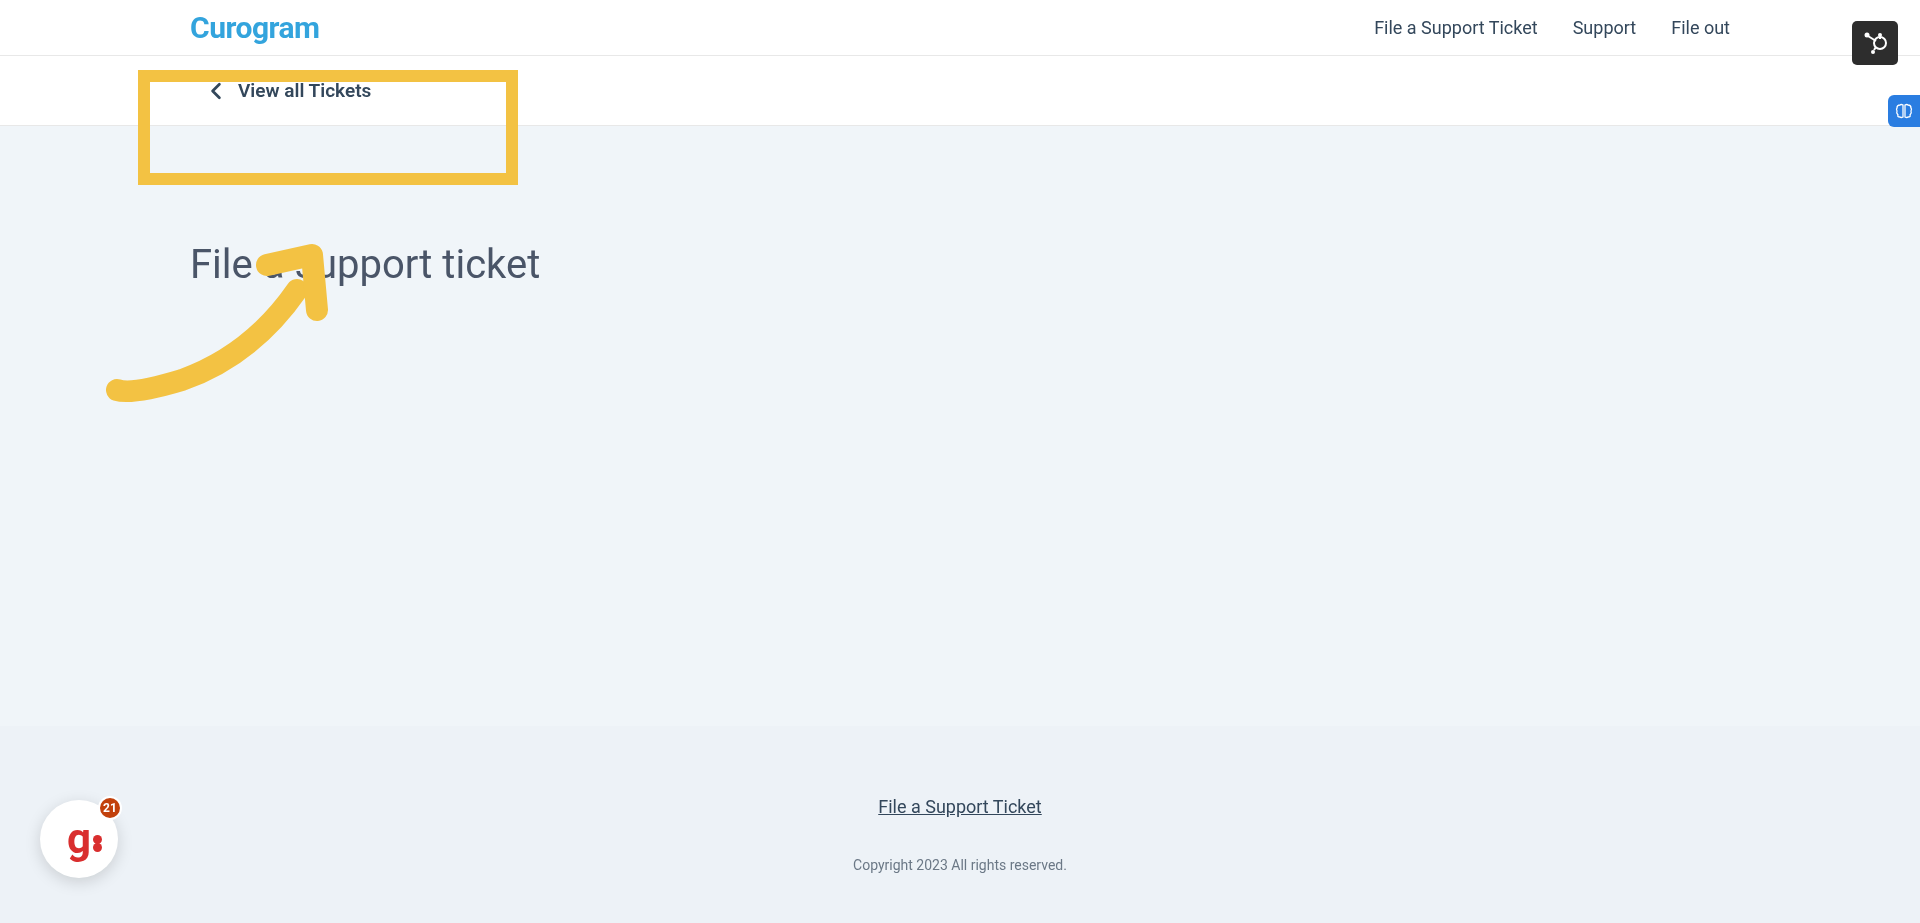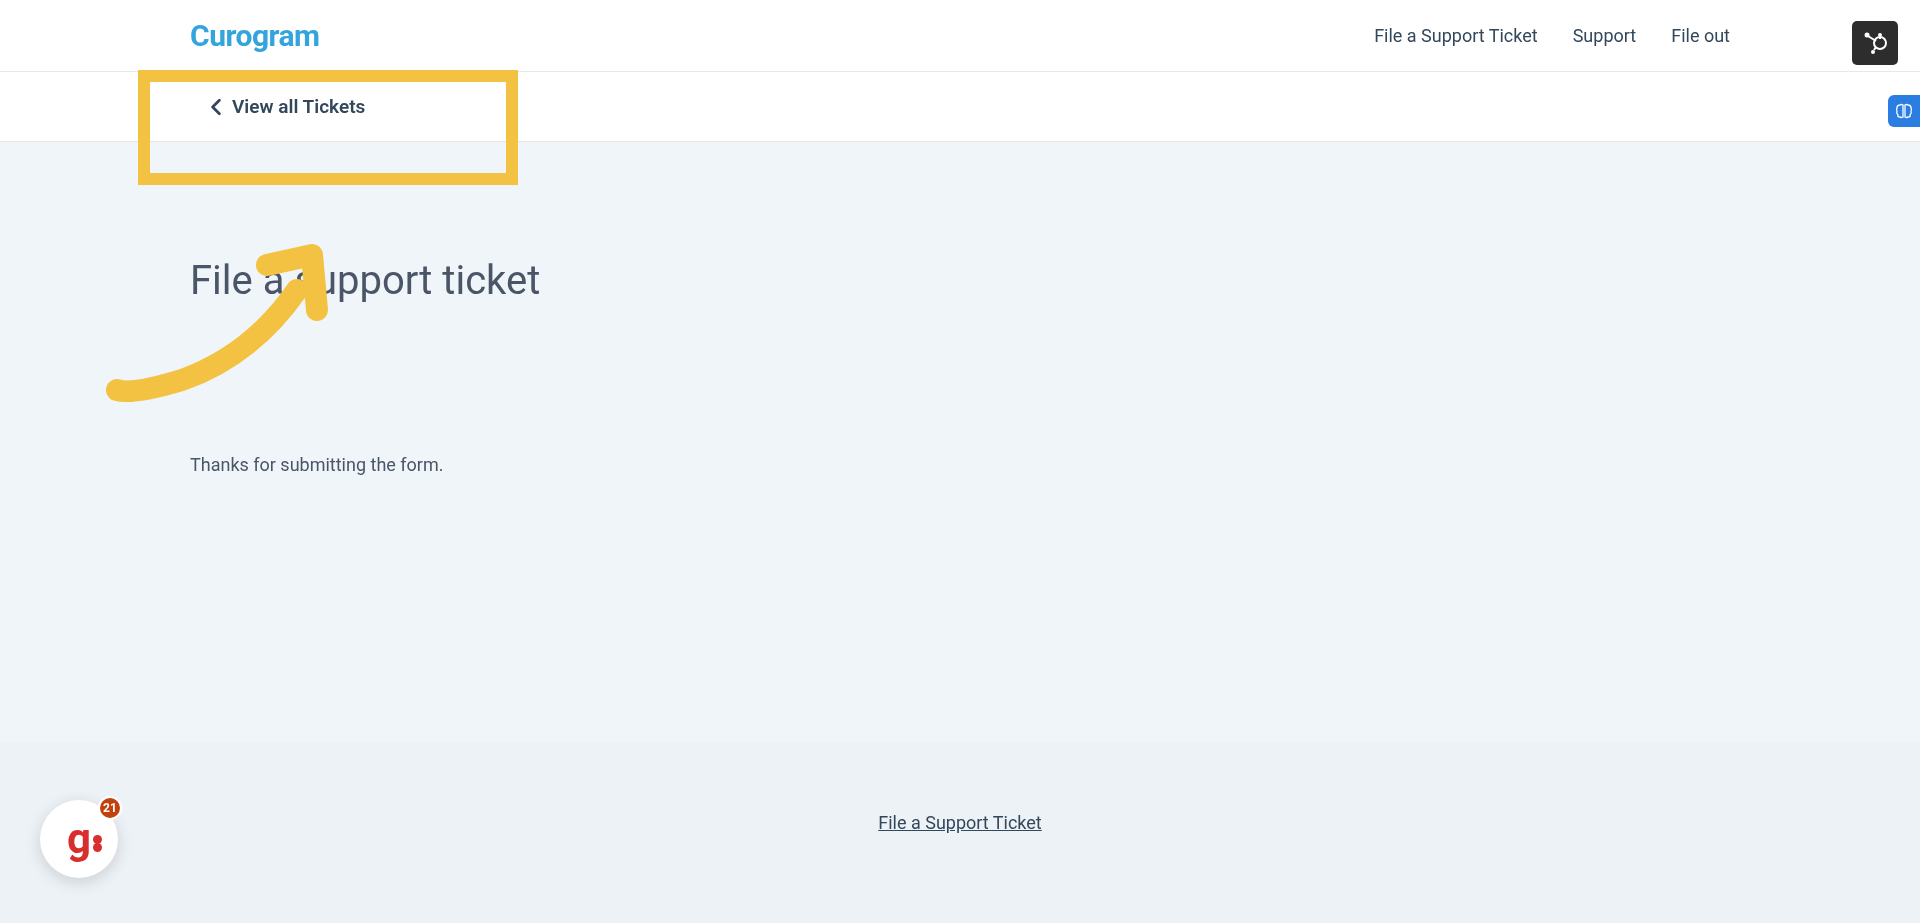--- a/index.html
+++ b/index.html
@@ -18,21 +18,21 @@
     .top-border {
       position: absolute;
       top: 0;
       left: 0;
       right: 0;
       height: 2px;
       background: #e0e0e0;
     }
     .header {
       background: #fff;
-      height: 72px;
+      height: 56px;
       display: flex;
       align-items: center;
       justify-content: space-between;
       padding: 0 190px 0 190px;
       border-bottom: 1px solid #e8e8e8;
       position: relative;
     }
     .logo {
       font-size: 30px;
       font-weight: 700;
@@ -55,21 +55,21 @@
       height: 70px;
       display: flex;
       align-items: center;
       padding-left: 210px;
       border-bottom: 1px solid #e8e8e8;
       position: relative;
     }
     .view-all-link {
       display: flex;
       align-items: center;
-      gap: 10px;
+      gap: 16px;
       font-size: 19px;
       font-weight: 600;
       color: #33475b;
       cursor: pointer;
     }
     .chevron-left {
       width: 12px;
       height: 18px;
     }
     .highlight-box {
@@ -241,25 +241,25 @@
 
 <div class="highlight-box"></div>
 
 <svg class="arrow-annotation" viewBox="0 0 270 180">
   <path d="M 15 155 Q 30 160 80 145 Q 150 120 195 55" stroke="#f3c243" stroke-width="22" fill="none" stroke-linecap="round"></path>
   <path d="M 165 30 L 210 20 L 215 75" stroke="#f3c243" stroke-width="22" fill="none" stroke-linecap="round" stroke-linejoin="round"></path>
 </svg>
 
 <main class="content-area">
   <h1 class="page-title">File a support ticket</h1>
-  <p class="thanks-message">Thanks for submitting the form.</p>
 </main>
 
 <footer class="footer">
   <a class="footer-link">File a Support Ticket</a>
+  <div class="copyright">Copyright 2023 All rights reserved.</div>
 </footer>
 
 <div class="hubspot-badge">
   <svg class="hubspot-icon" viewBox="0 0 26 26" fill="none">
     <circle cx="18" cy="13" r="6" stroke="#fff" stroke-width="2" fill="none"></circle>
     <circle cx="18" cy="5" r="2" fill="#fff"></circle>
     <circle cx="5" cy="5" r="2.5" fill="#fff"></circle>
     <circle cx="11" cy="22" r="2" fill="#fff"></circle>
     <line x1="6" y1="6" x2="14" y2="11" stroke="#fff" stroke-width="2"></line>
     <line x1="18" y1="7" x2="18" y2="9" stroke="#fff" stroke-width="2"></line>

